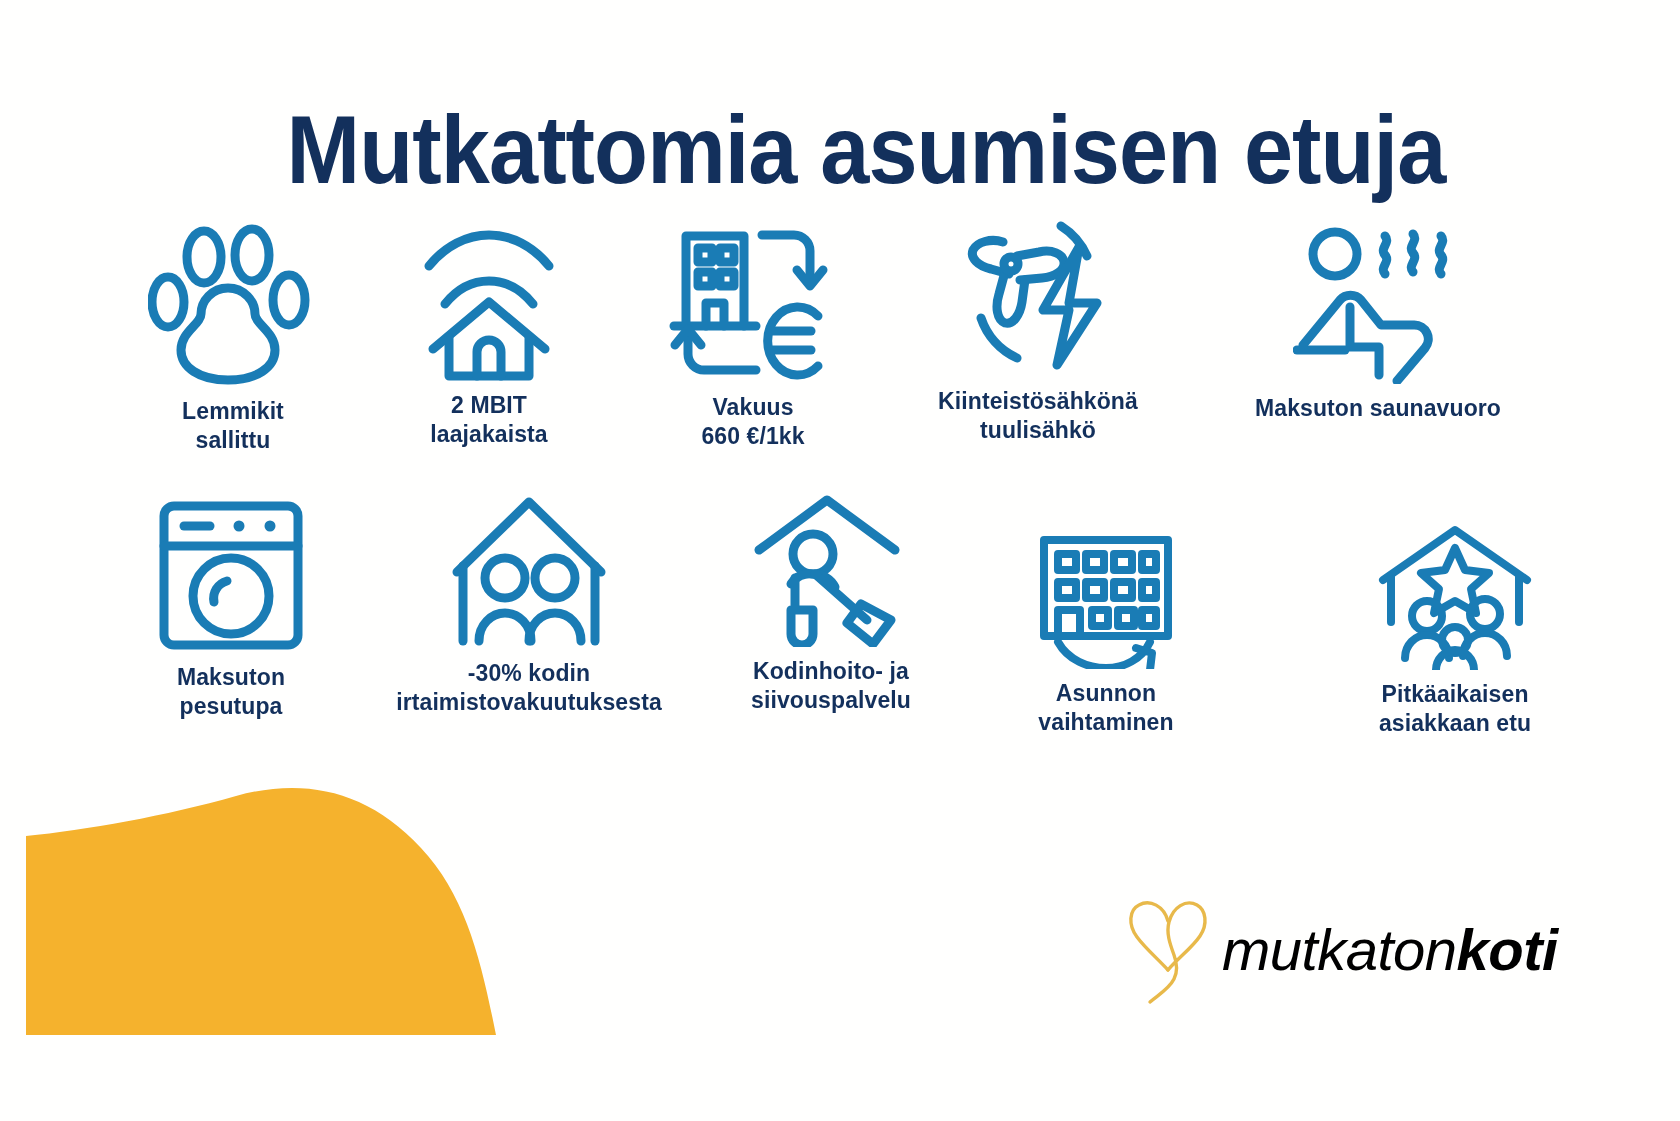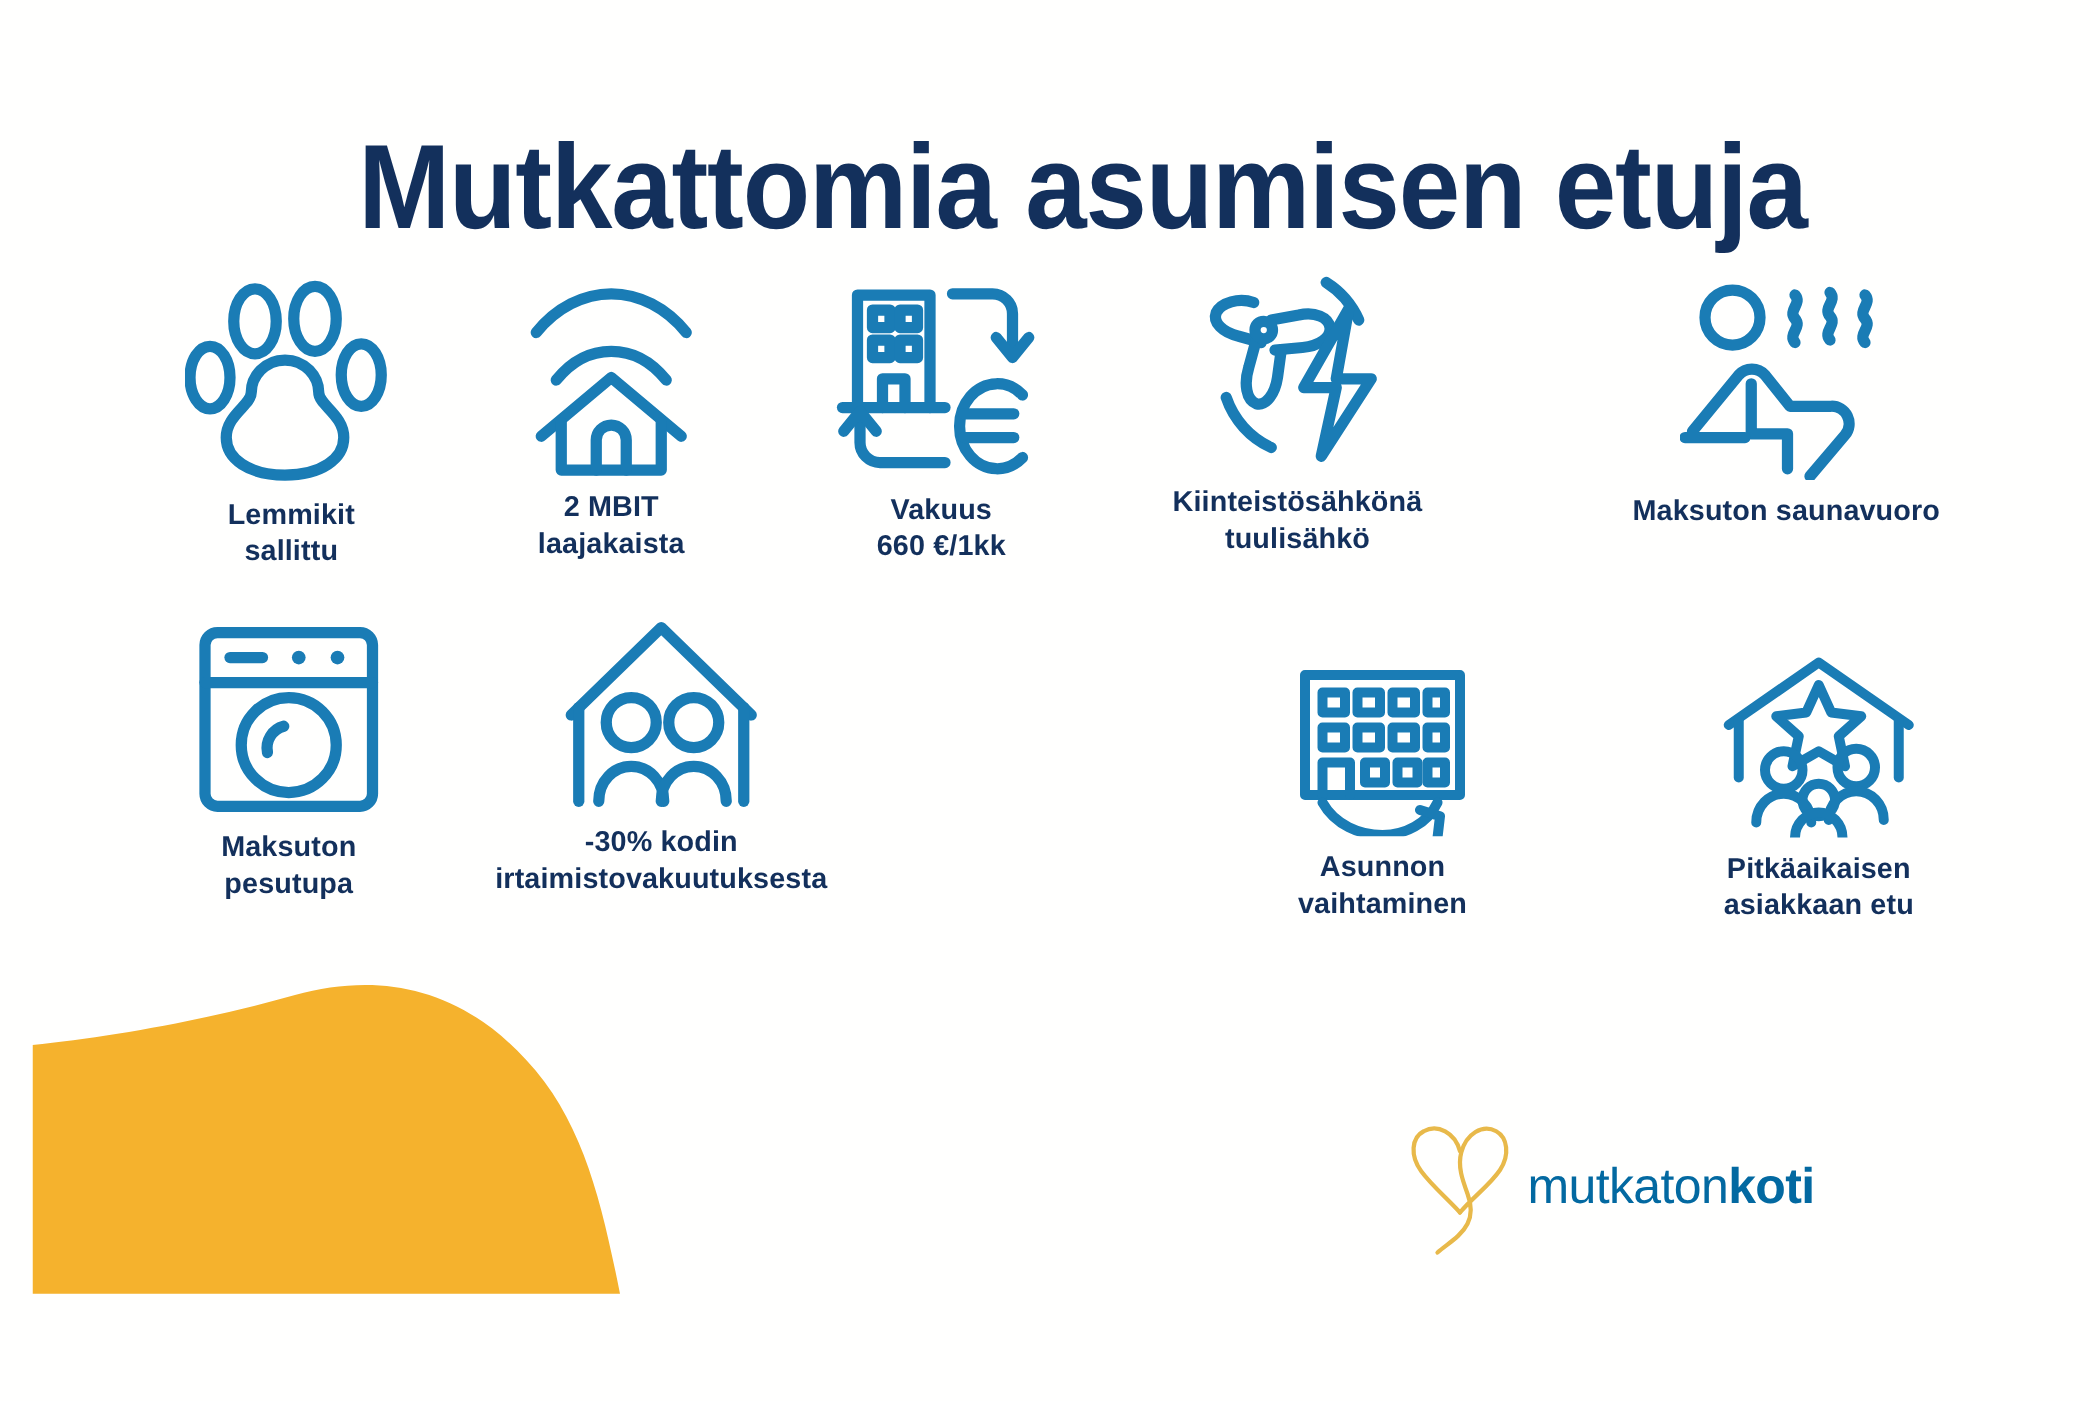--- a/index.html
+++ b/index.html
@@ -59,21 +59,21 @@
     color: #13305c;
     white-space: pre-line;
     letter-spacing: 0.1px;
   }
 
   
   .b1 { left:  82px; top: 222px; width: 250px; }
   .b2 { left: 338px; top: 226px; width: 250px; }
   .b3 { left: 602px; top: 218px; width: 250px; }
   .b4 { left: 878px; top: 212px; width: 268px; }
-  .b5 { left: 1258px; top: 222px; width: 290px; }
+  .b5 { left: 1207px; top: 222px; width: 290px; }
 
   
   .b6  { left:  80px; top: 498px; width: 250px; }
   .b7  { left: 338px; top: 494px; width: 330px; }
   .b8  { left: 680px; top: 492px; width: 250px; }
   .b9  { left: 955px; top: 534px; width: 250px; }
   .b10 { left: 1304px; top: 522px; width: 250px; }
 
   
   .blob {
@@ -90,26 +90,27 @@
     position: absolute;
     left: 1098px;
     top: 884px;
     width: 470px;
     height: 130px;
     display: flex;
     align-items: center;
   }
   .logo-mark { width: 92px; height: 120px; flex: none; line-height: 0; }
   .logo-text {
-    font-size: 40px;
+    font-size: 58px;
     letter-spacing: -0.5px;
-    color: #0369a1;
+    color: #000000;
     margin-left: 6px;
     white-space: nowrap;
     font-weight: 400;
+    font-style: italic;
   }
   .logo-text .bold { font-weight: bold; }
 </style>
 </head>
 <body>
 
 <div id="page-root">
 
   <h1 class="title">Mutkattomia asumisen etuja</h1>
 
@@ -231,20 +232,39 @@
         <circle cx="56" cy="84" r="20"></circle>
         <circle cx="106" cy="84" r="20"></circle>
         <path d="M30 147c0-16 12-28 26-28s26 12 26 28"></path>
         <path d="M80 147c0-16 12-28 26-28s26 12 26 28"></path>
       </svg>
     </span>
     <span class="caption">-30% kodin
 irtaimistovakuutuksesta</span>
   </div>
 
+  <div class="benefit b8">
+    <span class="icon-wrap">
+      <svg width="160" height="155" viewBox="0 0 160 155" fill="none" stroke="#1a7cb5" stroke-width="9" stroke-linecap="round" stroke-linejoin="round">
+
+        <path d="M8 58 L76 8 L144 58"></path>
+
+        <circle cx="62" cy="62" r="20"></circle>
+
+        <path d="M40 92a22 22 0 0 1 22-10c10 0 18 5 22 13"></path>
+        <path d="M44 86v32h18v24a11 11 0 0 1-22 0v-24"></path>
+
+        <path d="M64 82 L116 128"></path>
+
+        <path d="M110 112 L140 128 L122 152 L96 131z"></path>
+      </svg>
+    </span>
+    <span class="caption">Kodinhoito- ja
+siivouspalvelu</span>
+  </div>
 
   <div class="benefit b9">
     <span class="icon-wrap">
       <svg width="160" height="135" viewBox="0 0 160 135" fill="none" stroke="#1a7cb5" stroke-width="8" stroke-linecap="round" stroke-linejoin="round">
         <rect x="18" y="6" width="124" height="96"></rect>
         <rect x="32" y="20" width="18" height="16"></rect>
         <rect x="60" y="20" width="18" height="16"></rect>
         <rect x="88" y="20" width="18" height="16"></rect>
         <rect x="116" y="20" width="14" height="16"></rect>
         <rect x="32" y="48" width="18" height="16"></rect>

